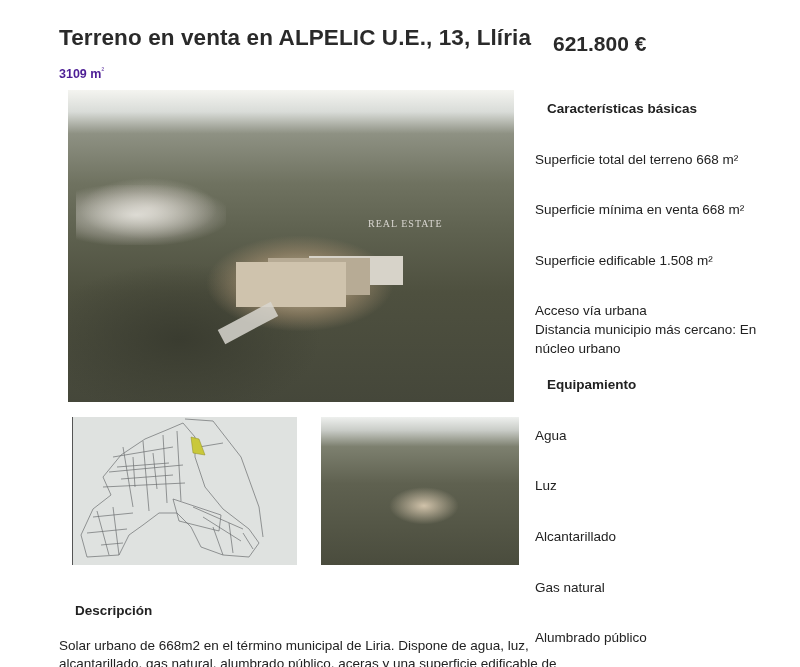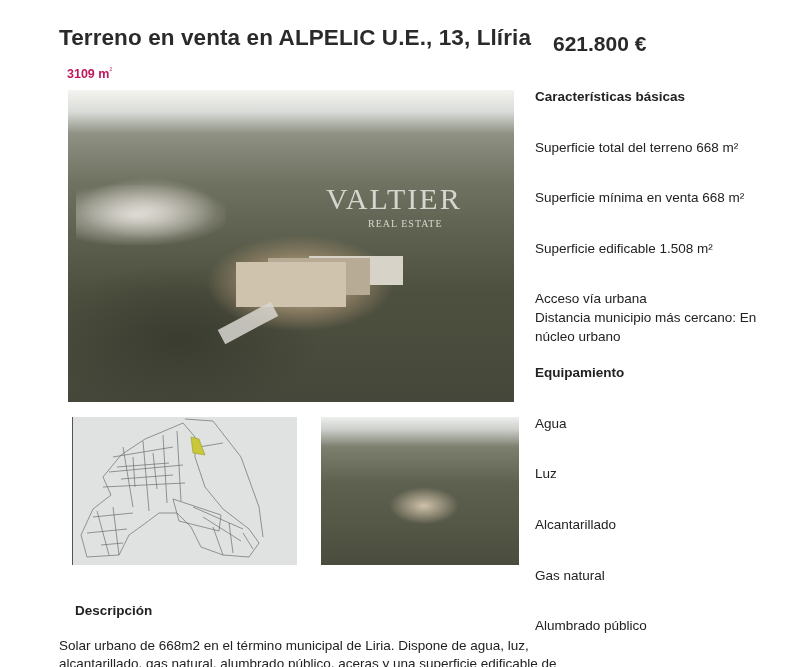--- a/index.html
+++ b/index.html
@@ -3,21 +3,21 @@
   <meta charset="utf-8">
   <style>
     html, body { margin: 0; padding: 0; }
     body {
       width: 800px; height: 667px; background: #ffffff; position: relative; overflow: hidden;
       font-family: "Liberation Sans", "DejaVu Sans", sans-serif; color: #222;
     }
     .abs { position: absolute; }
     .title { left: 59px; top: 14px; font-size: 22.5px; font-weight: bold; color: #2a2a2a; letter-spacing: 0.1px; white-space: nowrap; margin-top: 11px; }
     .price { left: 553px; top: 32px; font-size: 21px; font-weight: bold; color: #2a2a2a; white-space: nowrap; }
-    .area { left: 67px; top: 66px; font-size: 12.5px; font-weight: bold; color: #be185d; }
+    .area { left: 59px; top: 66px; font-size: 12.5px; font-weight: bold; color: #4c1d95; }
     .area sup { font-size: 8px; font-weight: normal; }
 
     .photo-main {
       left: 68px; top: 90px; width: 446px; height: 312px; overflow: hidden;
       background:
         radial-gradient(ellipse 30% 22% at 52% 62%, rgba(220,200,170,0.9) 0%, rgba(160,140,110,0.6) 45%, rgba(0,0,0,0) 70%),
         radial-gradient(ellipse 22% 14% at 18% 38%, rgba(220,215,205,0.8) 0%, rgba(0,0,0,0) 70%),
         radial-gradient(ellipse 45% 35% at 25% 80%, #3a3c30 0%, rgba(0,0,0,0) 70%),
         linear-gradient(180deg, #f4f4f0 0%, #d9dcd8 7%, #8e9183 14%, #6f7260 30%, #5f6250 45%, #4e503f 65%, #45473a 100%);
     }
@@ -46,40 +46,39 @@
       border-left: 1px solid #555;
     }
     .photo-small {
       left: 321px; top: 417px; width: 198px; height: 148px; overflow: hidden;
       background:
         radial-gradient(ellipse 25% 18% at 52% 60%, rgba(215,200,175,0.95) 0%, rgba(0,0,0,0) 70%),
         linear-gradient(180deg, #eef0ee 0%, #c9ccc7 9%, #7d806f 20%, #5f6150 45%, #4a4c3d 100%);
     }
 
     .side { left: 535px; top: 88px; width: 245px; font-size: 13.5px; line-height: 18.6px; color: #222; }
-    .side h3 { margin: 0; font-size: 13.5px; font-weight: bold; line-height: 18.6px; }
+    .side h3 { margin: 12px; font-size: 13.5px; font-weight: bold; line-height: 18.6px; }
     .side .group { margin-bottom: 18px; }
     .side div.line { white-space: nowrap; margin-top: 32px; }
     .side .wrap { white-space: normal; }
 
     .desc { left: 59px; top: 586px; width: 500px; font-size: 13.5px; line-height: 18.6px; }
     .desc h3 { margin: 16px; font-size: 13.5px; font-weight: bold; line-height: 18.6px; }
   </style>
 </head>
 <body>
 
 <div class="abs title">Terreno en venta en ALPELIC U.E., 13, Llíria</div>
 <div class="abs price">621.800 €</div>
 <div class="abs area"><span>3109 m</span><sup>²</sup></div>
 
 <div class="abs photo-main">
   <div class="town"></div>
   <div class="building"></div>
   <div class="road"></div>
-  <div class="wm-big">VALTIER</div>
   <div class="wm-small">REAL ESTATE</div>
 </div>
 
 <div class="abs map">
   <svg width="224" height="148" viewBox="0 0 224 148">
     <g fill="none" stroke="#6b6e70" stroke-width="0.7">
       <path d="M14 140 L8 118 L20 92 L38 78 L30 60 L48 38 L72 22 L96 12 L110 6 L122 20 L122 40 L132 70 L150 92 L176 112 L186 126 L176 140 L150 138 L128 130 L118 110 L104 96 L86 96 L70 108 L56 118 L46 138 Z"></path>
       <path d="M112 2 L140 4 L168 40 L186 90 L190 120"></path>
       <path d="M126 30 L150 26"></path>
       <path d="M100 82 L148 98 L146 114 L106 104 Z"></path>

